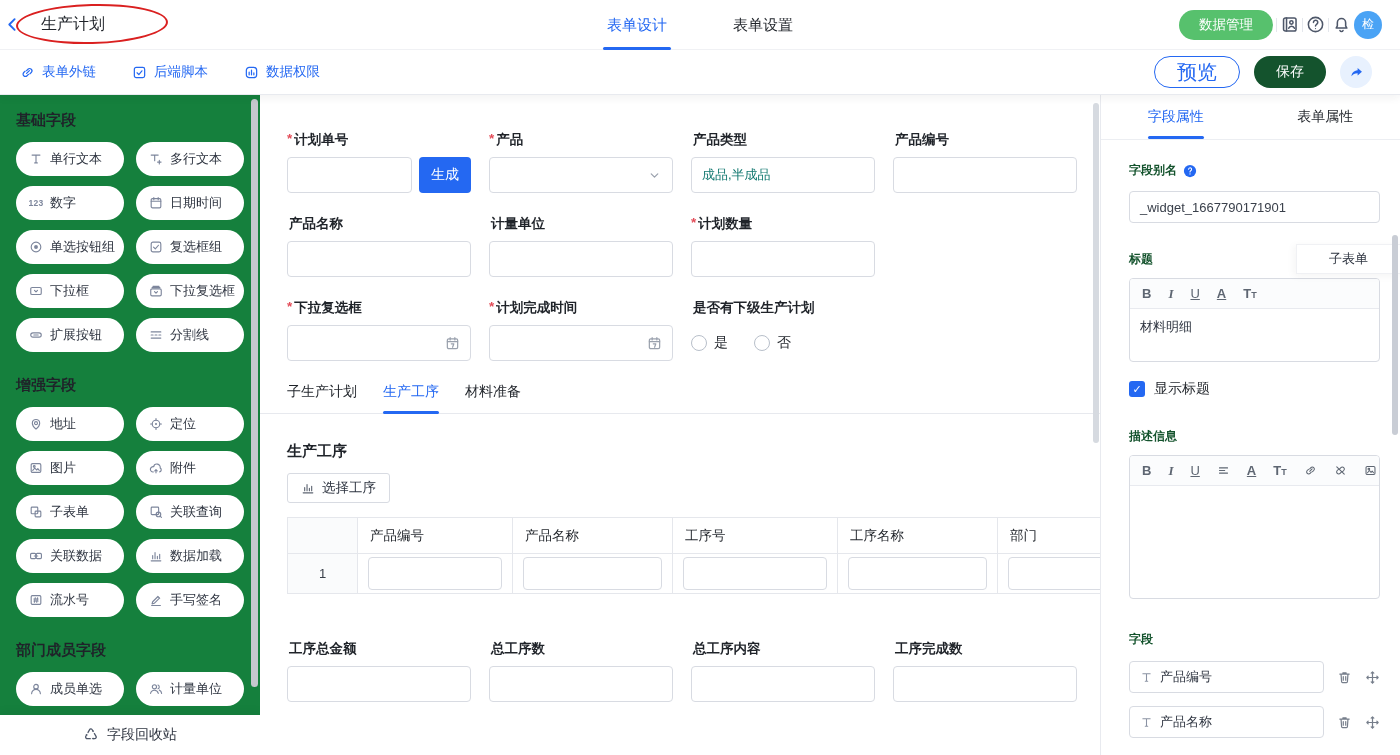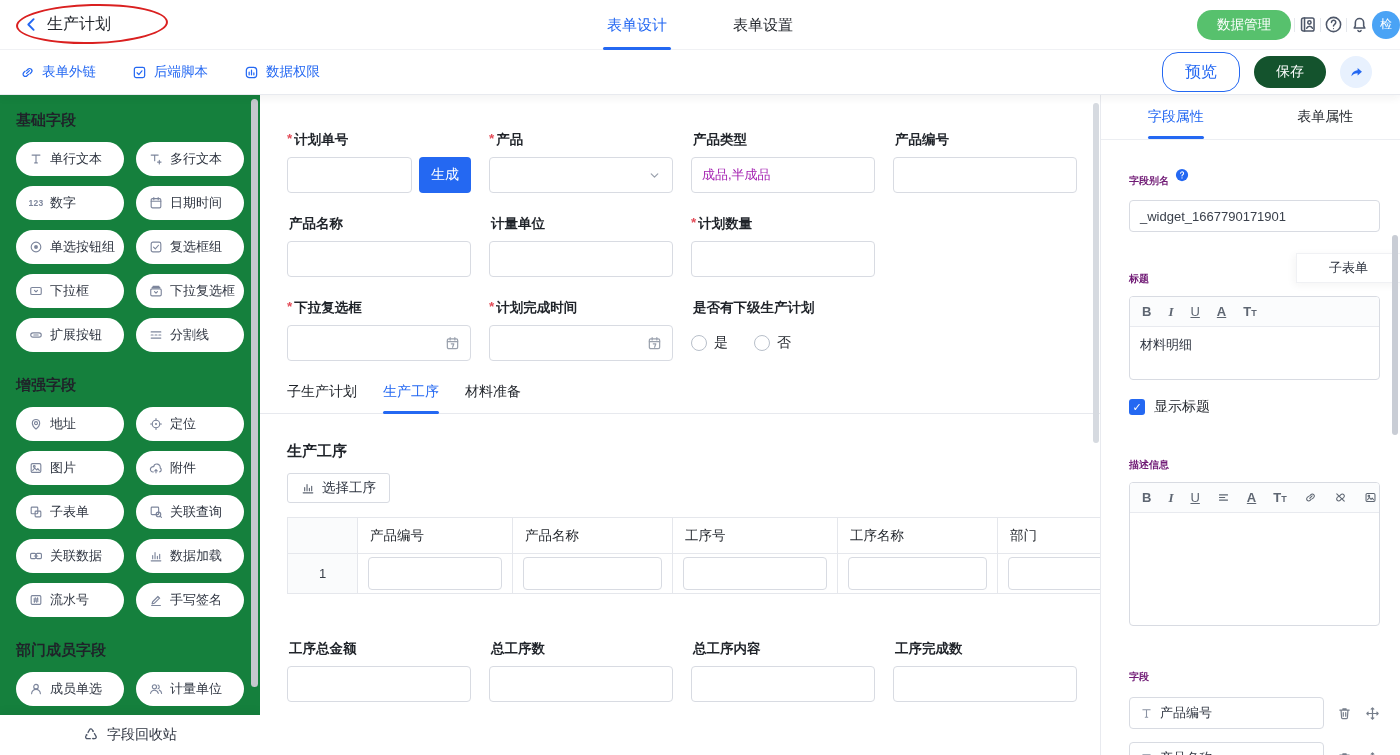--- a/index.html
+++ b/index.html
@@ -8,45 +8,45 @@
   .app { position:relative; width:1400px; height:755px; overflow:hidden; background:#fff;
          font-family:"Liberation Sans", sans-serif; color:#1f2329; font-size:14px; }
 
   
   .ic { display:inline-flex; width:1em; height:1em; align-items:center; justify-content:center; flex:none; }
   .num-ic { font-size:8.5px; font-weight:700; letter-spacing:.3px; }
 
   
   .topbar { position:absolute; top:0; left:0; right:0; height:50px; background:#fff;
             border-bottom:1px solid #f0f1f4; display:flex; align-items:center; z-index:8; }
-  .tb-left { display:flex; align-items:center; gap:7px; padding-left:23px; }
+  .tb-left { display:flex; align-items:center; gap:20px; padding-left:4px; }
   .back { color:#2468f2; font-size:17px; cursor:pointer; }
   .app-title { font-size:16px; color:#1f2329; }
   .annotation-ellipse { position:absolute; left:16px; top:4px; width:152px; height:40px;
             border:2.5px solid #da2020; border-radius:50%; transform:rotate(-1.5deg); pointer-events:none; z-index:9; }
   .top-tabs { position:absolute; left:50%; transform:translateX(-50%); top:0; height:50px; display:flex; gap:62px; }
   .top-tab { display:flex; align-items:center; font-size:15px; color:#1f2329; position:relative; cursor:pointer; padding:0 2px; }
   .top-tab.active { color:#2468f2; }
   .top-tab.active::after { content:''; position:absolute; left:-2px; right:-2px; bottom:0; height:3px;
             background:#2468f2; border-radius:2px; }
-  .tb-right { margin-left:auto; display:flex; align-items:center; gap:3px; }
+  .tb-right { margin-left:auto; display:flex; align-items:center; gap:3px; padding-right:18px; }
   .btn-green { height:30px; padding:0 20px; border:none; border-radius:15px; background:#57c16d; color:#fff; font-size:13.5px; }
   .vsep { width:1px; height:14px; background:#e4e7ec; }
   .hicon { font-size:19px; color:#4e5769; cursor:pointer; }
   .avatar { width:28px; height:28px; border-radius:50%; background:#4aa3f5; color:#fff; font-size:12px;
             display:flex; align-items:center; justify-content:center; cursor:pointer; }
 
   
   .toolbar { position:absolute; top:50px; left:0; right:0; height:45px; background:#fff; display:flex; align-items:center;
              border-bottom:1px solid #e8eaef; box-shadow:0 3px 8px rgba(31,35,41,.06); z-index:7; padding-left:20px; }
   .tool-links { display:flex; gap:36px; }
   .tool-link { display:inline-flex; align-items:center; gap:7px; color:#2468f2; font-size:13.5px; cursor:pointer; }
   .tool-link .ic { font-size:15px; }
   .tool-actions { margin-left:auto; display:flex; align-items:center; gap:14px; padding-right:28px; }
-  .btn-preview { height:40px; padding:0 22px; border-radius:16px; border:1px solid #2468f2; background:#fff; color:#2468f2; font-size:16px; }
+  .btn-preview { height:32px; padding:0 22px; border-radius:16px; border:1px solid #2468f2; background:#fff; color:#2468f2; font-size:20px; }
   .btn-save { height:32px; padding:0 22px; border-radius:16px; border:none; background:#14532d; color:#fff; font-size:14px; }
   .btn-share { width:32px; height:32px; border-radius:50%; background:#e8f1fe; color:#2468f2; display:flex;
                align-items:center; justify-content:center; font-size:15px; cursor:pointer; }
 
   
   .body { position:absolute; top:95px; left:0; right:0; bottom:0; display:flex; }
 
   
   .sidebar { width:260px; background:#15803d; position:relative; overflow:hidden; flex:none; }
   .sidebar-scroll { padding:16px 16px 0 16px; }
@@ -62,21 +62,21 @@
                  box-shadow:0 -2px 10px rgba(31,35,41,.07); }
   .recycle-bar .ic { color:#4e5769; font-size:16px; }
 
   
   .canvas { flex:1; background:#fff; position:relative; overflow:hidden; padding:36px 22px 0 27px; }
   .frow { display:grid; grid-template-columns:repeat(4, 184px); column-gap:18px; margin-bottom:22px; }
   .flabel { display:flex; font-size:13.5px; font-weight:700; color:#1f2329; margin-bottom:8px; }
   .req { color:#e34d59; margin-right:2px; }
   .finput { height:36px; border:1px solid #d8dbe2; border-radius:4px; background:#fff; display:flex;
             align-items:center; padding:0 10px; font-size:13px; }
-  .ph { color:#a21caf;text-align:right; }
+  .ph { color:#0f766e;text-align:right; }
   .finput .chev, .finput .cal { margin-left:auto; color:#9aa1ad; font-size:15px; }
   .ctl-flex { display:flex; gap:7px; }
   .ctl-flex .finput { flex:1; }
   .btn-gen { width:52px; height:36px; border:none; border-radius:4px; background:#2468f2; color:#fff; font-size:14px; }
   .radio-row { height:36px; display:flex; align-items:center; gap:26px; font-size:14px; color:#1f2329; }
   .radio { display:inline-flex; align-items:center; gap:7px; cursor:pointer; }
   .circ { width:16px; height:16px; border-radius:50%; border:1px solid #b8bfca; background:#fff; }
 
   .ctabs-wrap { margin:12px -22px 0 -27px; padding:0 22px 0 27px; border-bottom:1px solid #e7e9ee; }
   .ctabs { display:flex; gap:26px; font-size:14px; }
@@ -102,21 +102,21 @@
 
   
   .inspector { width:300px; flex:none; background:#fff; border-left:1px solid #e8eaef; position:relative; overflow:hidden; }
   .insp-tabs { height:45px; display:flex; border-bottom:1px solid #eceef2; }
   .insp-tab { flex:1; display:flex; align-items:center; justify-content:center; font-size:14px; position:relative; cursor:pointer; }
   .insp-tab.active { color:#2468f2; }
   .insp-tab.active::after { content:''; position:absolute; bottom:0; left:50%; transform:translateX(-50%);
             width:56px; height:3px; background:#2468f2; border-radius:2px; }
   .insp-body { padding:22px 20px 0 28px; position:relative; }
   .insp-label-row { display:flex; align-items:center; gap:6px; }
-  .insp-label { font-size:10px; font-weight:700; color:#701a75;margin-top:12px; }
+  .insp-label { font-size:12px; font-weight:700; color:#14532d; }
   .q { color:#2468f2; font-size:14px; cursor:pointer; }
   .insp-input { margin-top:12px; height:32px; border:1px solid #d8dbe2; border-radius:4px; display:flex;
             align-items:center; padding:0 10px; font-size:13px; color:#3a404b; }
   .title-row { position:relative; margin-top:28px; }
   .type-badge { position:absolute; right:-20px; top:-7px; width:104px; height:30px; background:#fff;
             border:1px solid #f0f1f4; border-right:none; box-shadow:-2px 2px 8px rgba(31,35,41,.05);
             display:flex; align-items:center; justify-content:center; font-size:13px; color:#2e3440; font-weight:400; } .mt30 { margin-top:30px; } .mt32 { margin-top:32px; }
   .editor { margin-top:10px; border:1px solid #d8dbe2; border-radius:4px; overflow:hidden; background:#fff; }
   .ed-toolbar { height:30px; display:flex; align-items:center; gap:17px; padding:0 12px; background:#fbfcfd;
             border-bottom:1px solid #e8eaef; color:#5e6672; font-size:13px; }

